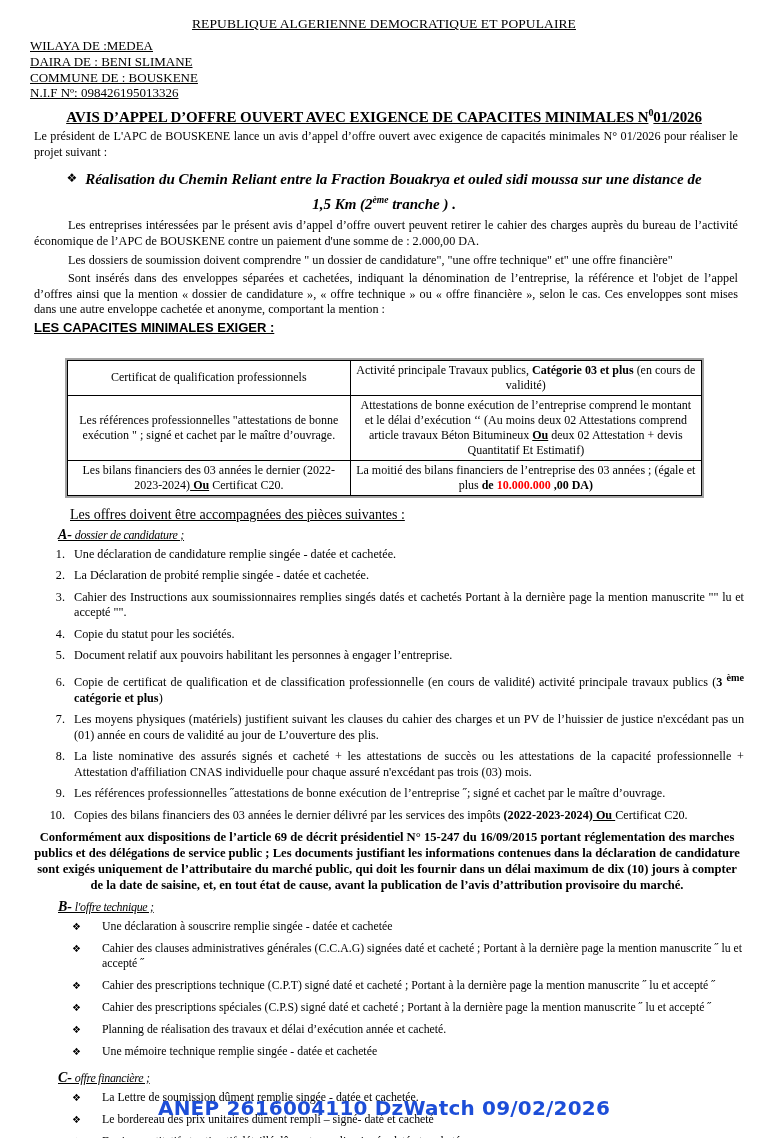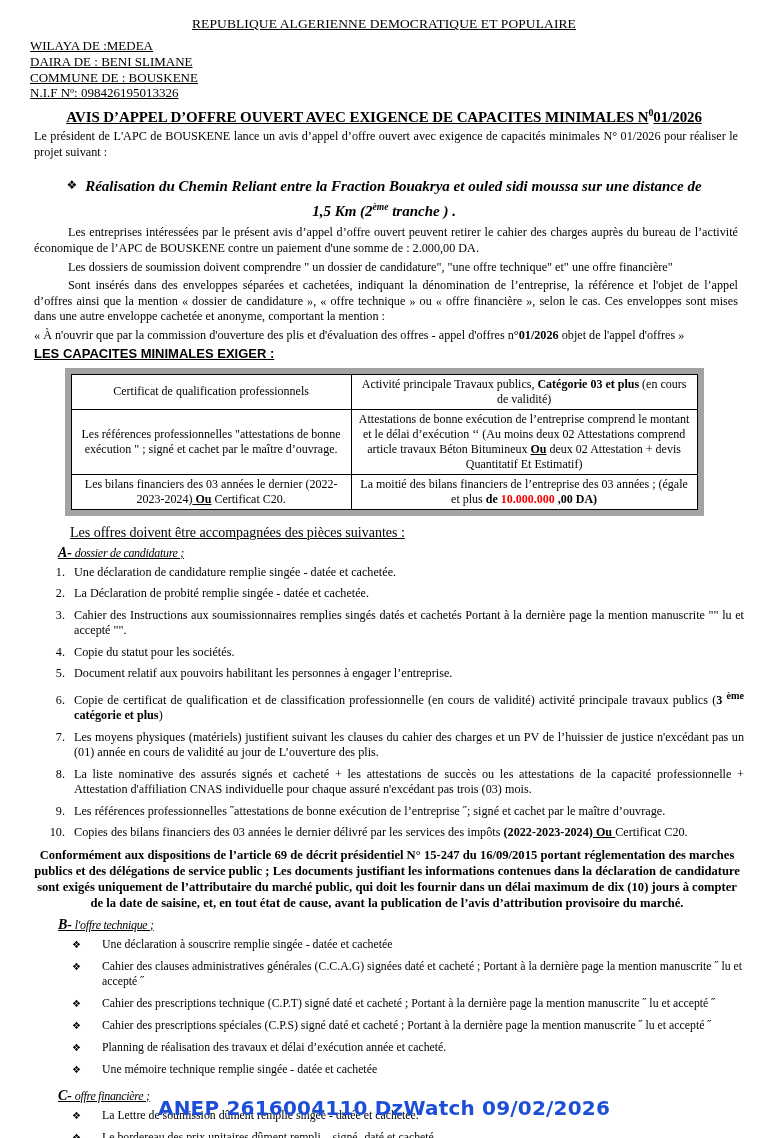--- a/index.html
+++ b/index.html
@@ -60,21 +60,21 @@
   }
   p.body.indent { text-indent: 34px; }
   p.nojust { text-align: left; }
 
   .project {
     text-align: center;
     font-weight: bold;
     font-style: italic;
     font-size: 15px;
     line-height: 20px;
-    margin: 16px 60px 4px 60px;
+    margin: 9px 60px 4px 60px;
   }
   .project .bullet {
     font-style: normal;
     font-weight: normal;
     font-size: 12px;
     margin-right: 8px;
     position: relative;
     top: -2px;
   }
   .project sup { font-size: 9.5px; }
@@ -83,23 +83,23 @@
     margin: 2px 0 0 34px;
     font-weight: bold;
     font-size: 13px;
     font-family: "Liberation Sans", sans-serif;
     display: inline-block;
   }
   .cap-head span { text-decoration: underline; }
 
   
   .cap-table-wrap {
-    margin: 6px auto 0 auto;
+    margin: 22px auto 0 auto;
     width: 639px;
-    border: 6px solid #a3a3a3;
+    border: 2px solid #a3a3a3;
     box-sizing: border-box;
   }
   table.cap {
     border-collapse: collapse;
     width: 100%;
     table-layout: fixed;
   }
   table.cap td {
     border: 1px solid #000;
     padding: 2px 5px;
@@ -217,21 +217,20 @@
   
   <p class="body">Le président de L'APC de BOUSKENE lance un avis d’appel d’offre ouvert avec exigence de capacités minimales N° 01/2026 pour réaliser le projet suivant :</p>
 
   <div class="project">
     <span class="bullet">❖</span><span>Réalisation du Chemin Reliant entre la Fraction Bouakrya et ouled sidi moussa sur une distance de 1,5 Km (2</span><sup>ème</sup><span> tranche ) .</span>
   </div>
 
   <p class="body indent">Les entreprises intéressées par le présent avis d’appel d’offre ouvert peuvent retirer le cahier des charges auprès du bureau de l’activité économique de l’APC de BOUSKENE contre un paiement d'une somme de : 2.000,00 DA.</p>
   <p class="body indent">Les dossiers de soumission doivent comprendre    " un dossier de candidature", "une offre technique" et" une offre financière"</p>
   <p class="body indent">Sont insérés dans des enveloppes séparées et cachetées, indiquant la dénomination de l’entreprise, la référence et l'objet de l’appel d’offres ainsi que la mention « dossier de candidature », « offre technique » ou « offre financière », selon le cas. Ces enveloppes sont mises dans une autre enveloppe cachetée et anonyme, comportant la mention :</p>
-  <p class="body nojust"><span>« À n'ouvrir que par la commission d'ouverture des plis et d'évaluation des offres - appel d'offres n°</span><b>01/2026</b><span> objet de l'appel d'offres »</span></p>
 
   <div class="cap-head"><span>LES CAPACITES MINIMALES EXIGER :</span></div>
 
   
   <div class="cap-table-wrap">
     <table class="cap">
       <tbody>
         <tr>
           <td class="left-col">Certificat de qualification professionnels</td>
           <td><span>Activité principale Travaux publics, </span><b>Catégorie 03 et plus</b><span> (en cours de validité)</span></td>

